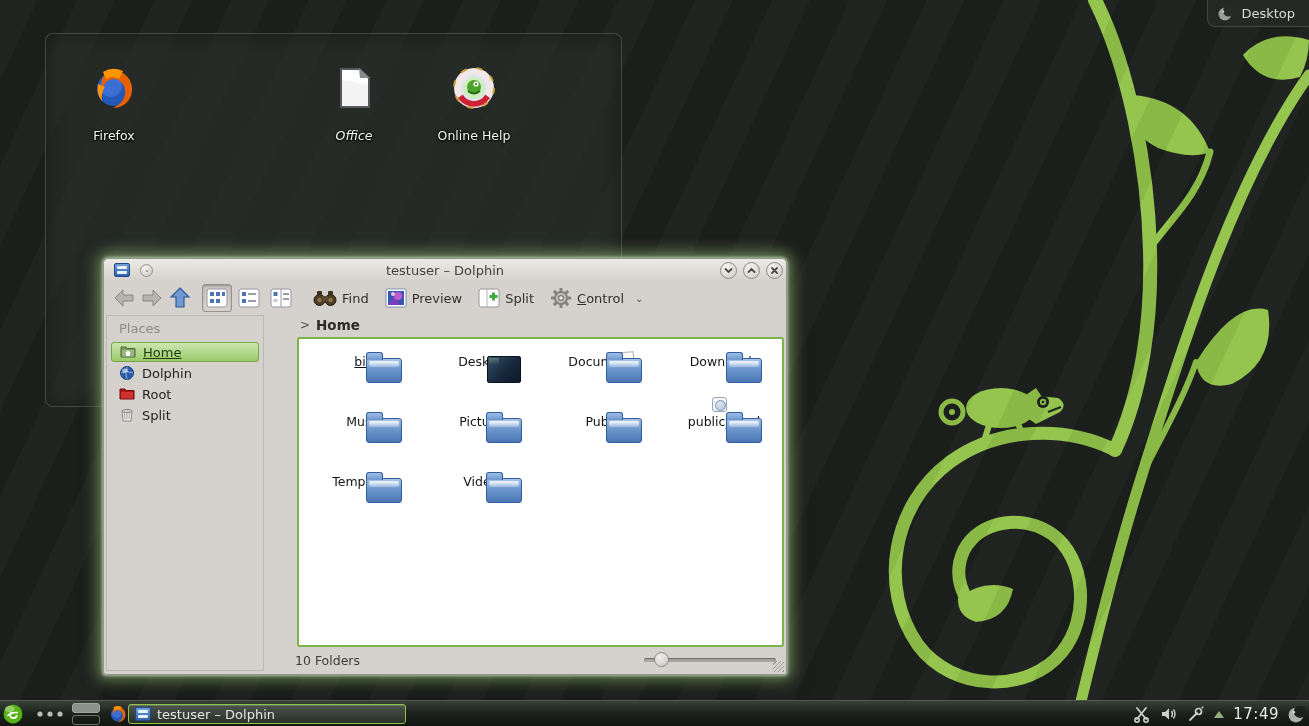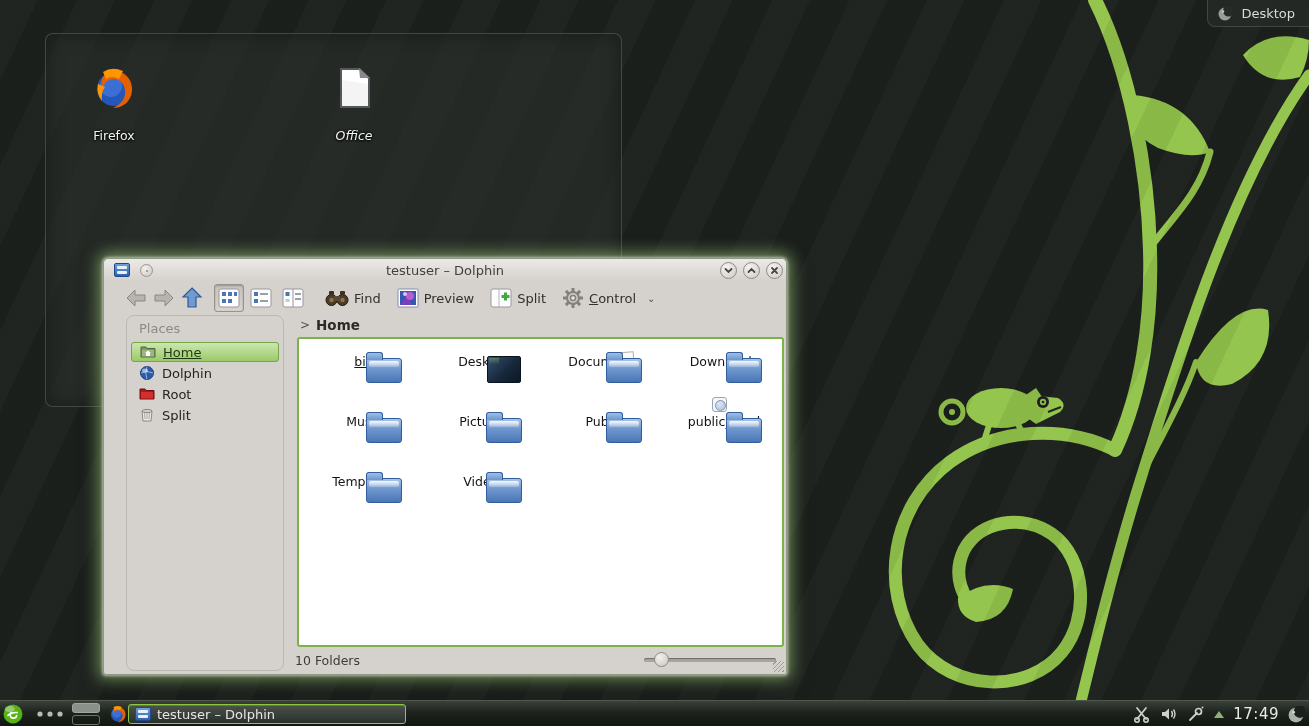--- a/index.html
+++ b/index.html
@@ -34,32 +34,32 @@
     display:flex; align-items:center; padding:0 6px; }
   .title-text { position:absolute; left:0; right:0; text-align:center; font-size:13px; color:#44413d; }
   .tb-circle { width:13px; height:13px; margin-left:10px; border-radius:50%;
     background:radial-gradient(circle at 35% 30%, #f4f2f0, #c9c5c1); border:1px solid #9a968f; position:relative; }
   .tb-circle::after { content:""; position:absolute; left:5px; top:5px; width:2px; height:2px; border-radius:50%; background:#8d8983; }
   .winbtn { position:absolute; top:3px; width:17px; height:17px; border-radius:50%;
     background:radial-gradient(circle at 35% 30%, #f6f4f2, #ccc8c4); border:1px solid #8e8a84; }
   .winbtn svg { position:absolute; left:2px; top:2px; }
 
   
-  .toolbar { position:absolute; left:0; top:22px; right:0; height:34px; display:flex; align-items:center;padding-left:12px; }
+  .toolbar { position:absolute; left:0; top:22px; right:0; height:34px; display:flex; align-items:center; }
   .navbtn { width:28px; height:28px; display:flex; align-items:center; justify-content:center; }
   .viewbtn { width:30px; height:28px; margin:0 1px; display:flex; align-items:center; justify-content:center; border-radius:3px; }
   .viewbtn.pressed { background:linear-gradient(#c7c3bf,#d8d4d0); border:1px solid #96928c; box-shadow:inset 0 1px 2px rgba(0,0,0,0.25); }
   .tbtn { display:flex; align-items:center; gap:5px; margin-left:16px; font-size:13px; color:#33302c; }
   .underline-first { display:inline-block; }
   .underline-first::first-letter { text-decoration:underline; }
   .chev { margin-left:6px; font-size:10px; color:#55524e; }
 
   
-  .places-frame { position:absolute; left:22px; top:56px; width:158px; height:356px;
-    border:1px solid #bcb8b3; border-radius:8px; background:#d5d1cd; }
+  .places-frame { position:absolute; left:2px; top:56px; width:158px; height:356px;
+    border:1px solid #bcb8b3; border-radius:0; background:#d5d1cd; }
   .places-header { font-size:13px; color:#8d8984; padding:5px 0 6px 12px; }
   .place-row { display:flex; align-items:center; gap:7px; height:20px; padding-left:8px; margin:0 4px 1px 4px;
     font-size:13px; color:#26241f; border-radius:3px; }
   .place-row.selected { background:linear-gradient(#cde6b0,#9aca68); border:1px solid #74a844; }
   .place-row.selected .place-label { text-decoration:underline; color:#1e3a10; }
   .picon { width:16px; height:16px; display:block; }
 
   .breadcrumb { position:absolute; left:196px; top:56px; height:20px; display:flex; align-items:center; gap:6px; }
   .crumb-sep { font-size:12px; color:#55524d; }
   .crumb-loc { font-size:13.5px; font-weight:bold; color:#2c2a26; }
@@ -173,20 +173,34 @@
   <div class="fv-cell" style="left:256px; top:30px;font-style:italic;">
     <svg class="ico" viewBox="0 0 48 48">
       <path d="M 10,4 L 30,4 L 40,14 L 40,44 L 10,44 Z" fill="#55585c"></path>
       <path d="M 12,6 L 29,6 L 38,15 L 38,42 L 12,42 Z" fill="#f4f4f4"></path>
       <path d="M 12,6 L 29,6 L 38,15 L 38,20 L 12,16 Z" fill="#ffffff"></path>
       <path d="M 29,4 L 40,14 L 30,14 Z" fill="#85888c"></path>
     </svg>
     <div class="fv-label">Office</div>
   </div>
 
+  <div class="fv-cell" style="left:376px; top:30px;">
+    <svg class="ico" viewBox="0 0 48 48">
+      <circle cx="24" cy="24" r="20" fill="#f3e6e8"></circle>
+      <circle cx="24" cy="24" r="20" fill="none" stroke="#c9a23a" stroke-width="2" stroke-dasharray="6 10"></circle>
+      <path d="M 8,34 A 19 19 0 0 0 40,34 L 33,29 A 11 11 0 0 1 15,29 Z" fill="#cc2233"></path>
+      <circle cx="24" cy="24" r="12" fill="#cfeec0"></circle>
+      <circle cx="24" cy="24" r="12" fill="none" stroke="#dde6ee" stroke-width="2"></circle>
+      <circle cx="24" cy="23" r="7" fill="#4aa32a"></circle>
+      <circle cx="26" cy="20" r="2.6" fill="#ffffff"></circle>
+      <circle cx="26" cy="20" r="1.1" fill="#2a6d14"></circle>
+      <path d="M 18,27 Q 24,32 30,27" stroke="#2a6d14" stroke-width="2" fill="none"></path>
+    </svg>
+    <div class="fv-label">Online Help</div>
+  </div>
 
 </div>
 
 <div class="abs toolbox">
   <svg width="15" height="15" viewBox="0 0 15 15">
     <circle cx="7" cy="8" r="6.5" fill="#9a9e9a"></circle>
     <circle cx="10.5" cy="5" r="5.5" fill="#262b27"></circle>
     <circle cx="5" cy="5.5" r="1.2" fill="#c9cdc9"></circle>
   </svg>
   <span>Desktop</span>

